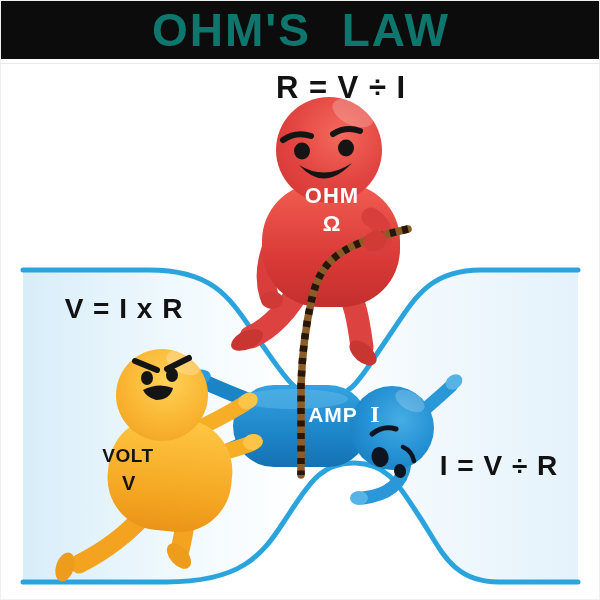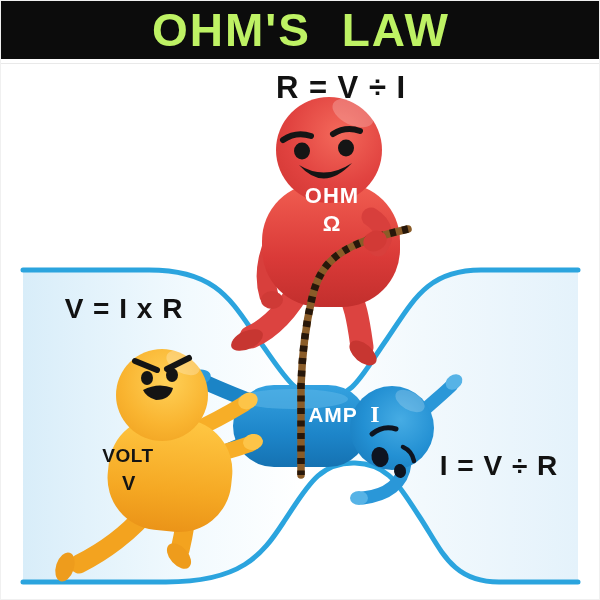--- a/index.html
+++ b/index.html
@@ -1,20 +1,20 @@
 <!DOCTYPE html>
 <html><head>
 <meta charset="utf-8">
 <style>
   html,body{margin:0;padding:0;background:#ffffff;}
   .stage{position:relative;width:600px;height:600px;overflow:hidden;background:#ffffff;
          font-family:"Liberation Sans",sans-serif;border:1px solid #f0f0f0;box-sizing:border-box;}
   .banner{position:absolute;left:0;top:0;width:600px;height:58px;background:#0c0c0c;
           display:flex;align-items:center;justify-content:center;}
-  .banner h1{margin:0;color:#bef264;font-size:46px;font-weight:bold;letter-spacing:2px;
+  .banner h1{margin:0;color:#0f766e;font-size:46px;font-weight:bold;letter-spacing:2px;
              word-spacing:16px;font-family:"Liberation Sans",sans-serif;}
   .hairline{position:absolute;left:0;top:62px;width:600px;height:1px;background:#e9e9e9;}
   svg{position:absolute;left:0;top:0;}
   .formula{font-family:"Liberation Sans",sans-serif;font-weight:bold;fill:#121212;letter-spacing:1px;}
   .label-white{font-family:"Liberation Sans",sans-serif;font-weight:bold;fill:#ffffff;letter-spacing:1px;}
   .label-black{font-family:"Liberation Sans",sans-serif;font-weight:bold;fill:#141414;letter-spacing:0.5px;}
   .label-serif{font-family:"Liberation Serif",serif;font-weight:bold;fill:#ffffff;}
   text{text-anchor:middle;}
 </style>
 </head>

